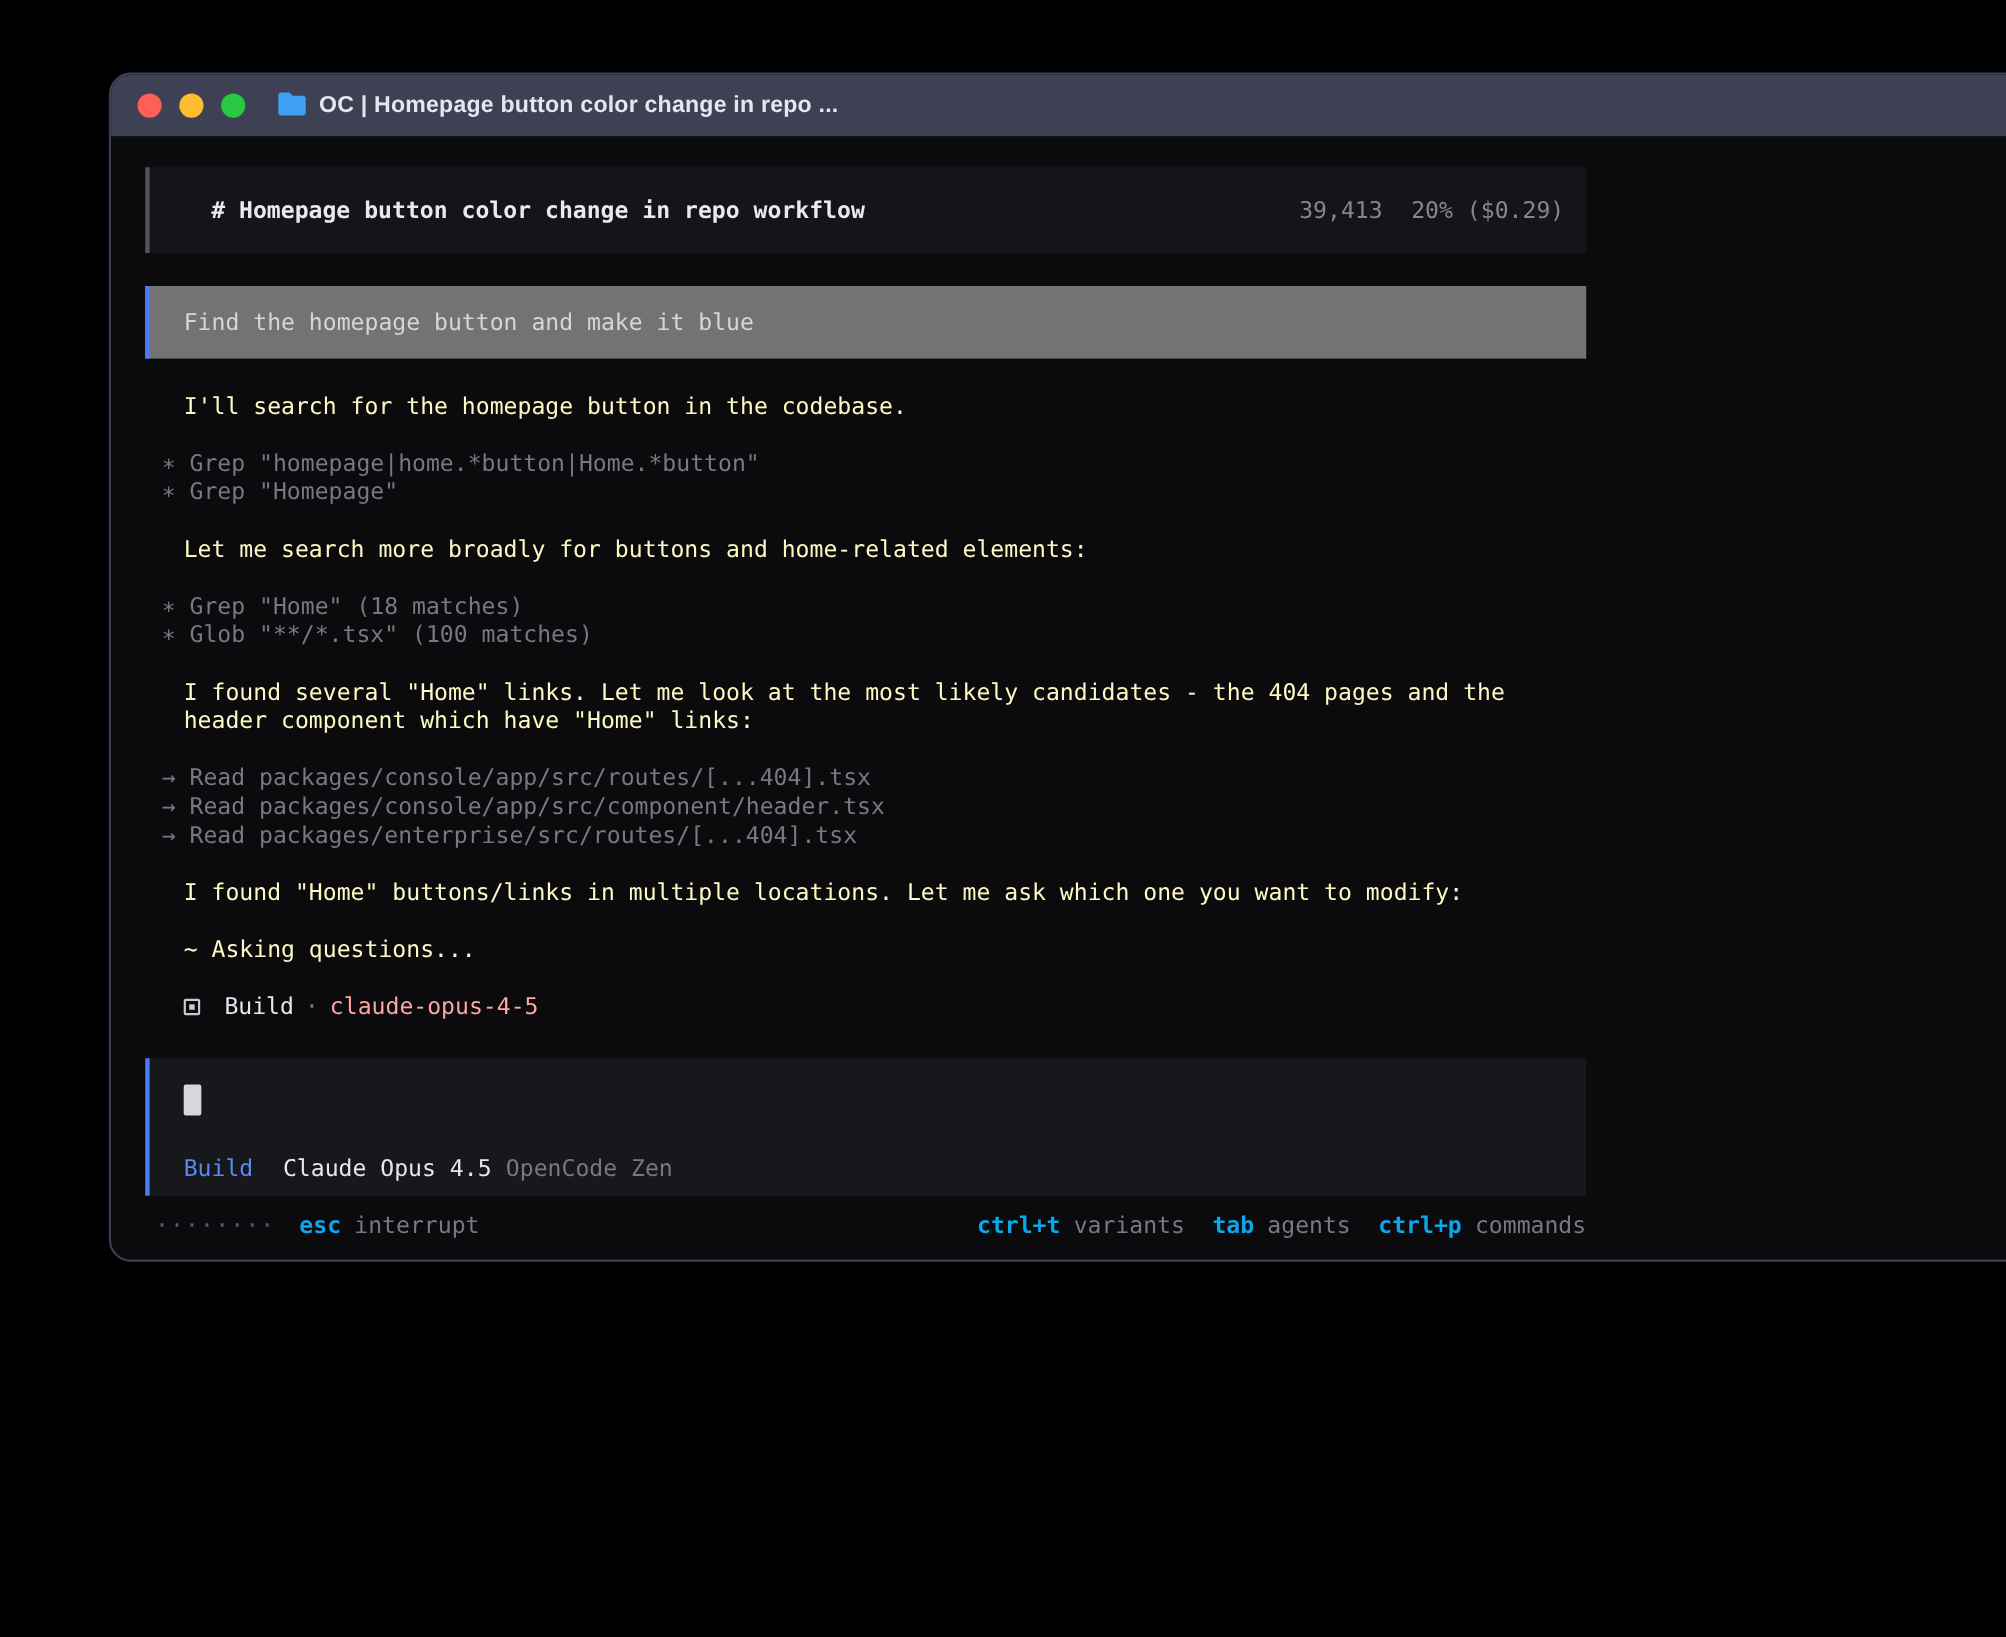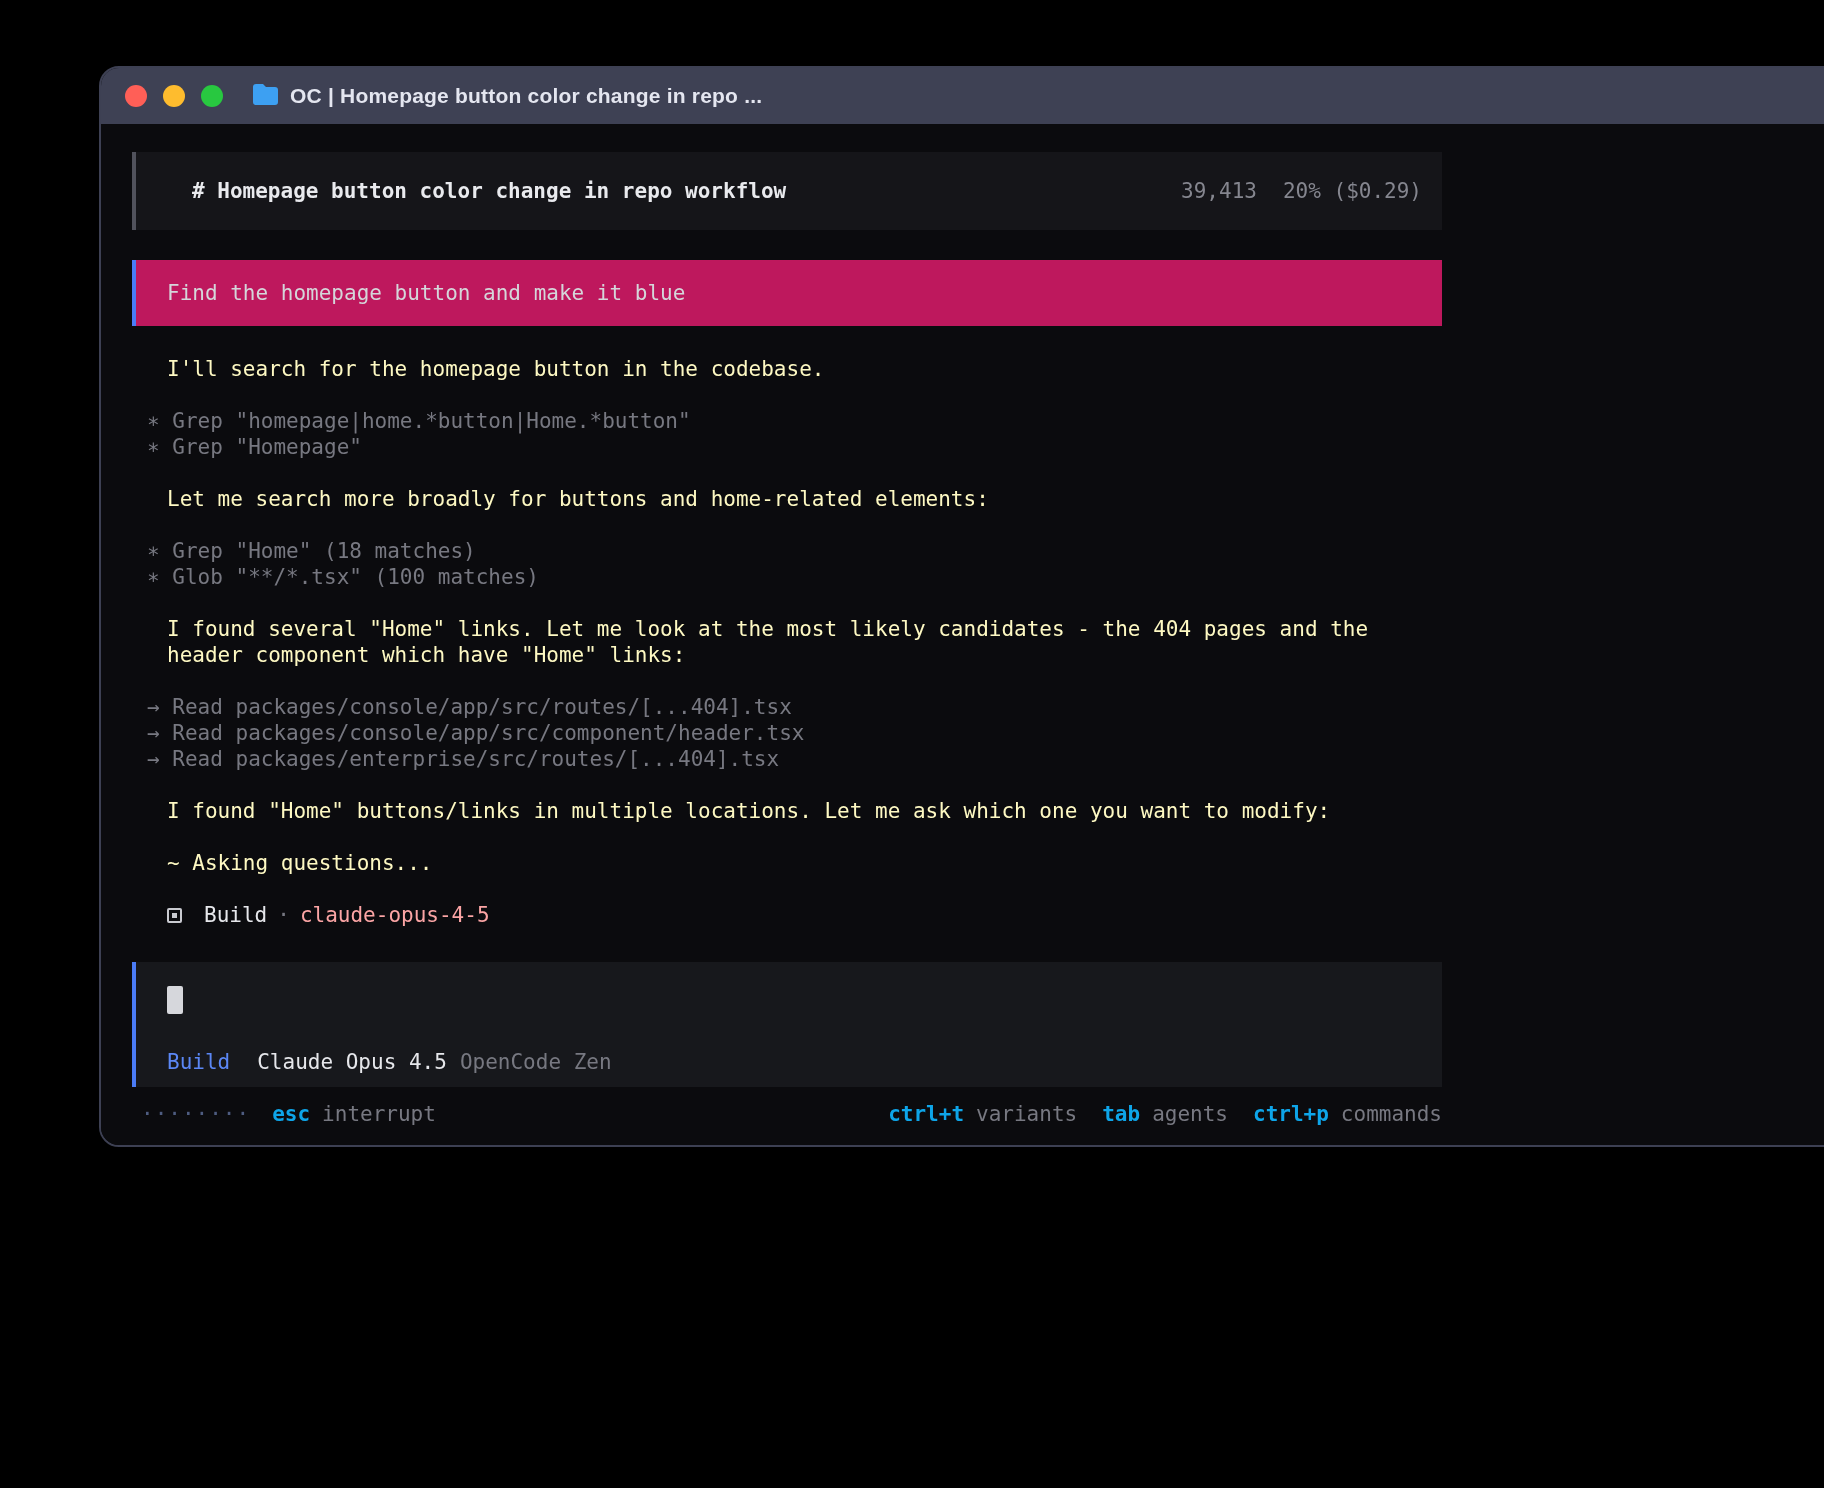--- a/index.html
+++ b/index.html
@@ -39,21 +39,21 @@
   .hdr-block {
     background:#151519; border-left:4px solid #51525c;
     padding:26px 20px 26px 56px; display:flex; justify-content:space-between;
     align-items:center; margin-bottom:30px;
   }
   .hdr-title { font-weight:bold; color:#e9eaee; }
   .hdr-right { color:#85868f; }
   .hdr-right .gap { display:inline-block; width:26px; }
 
   .user-block {
-    background:#be185d; border-left:4px solid #4b7cf7;
+    background:#737373; border-left:4px solid #4b7cf7;
     padding:20px 20px 20px 31px; margin-bottom:30px; color:#d5d6da;
   }
 
   .para { margin:0 0 26px 35px; color:#fef9c3; width:1275px; }
   .tool-group { margin:0 0 26px 15px; color:#777881; }
   .tool-line, .read-line { color:#777881; }
 
   .agent-line { margin:0 0 0 35px; display:flex; align-items:center; }
   .agent-icon {
     width:15px; height:15px; border:2px solid #c9cad0; border-radius:2px;

